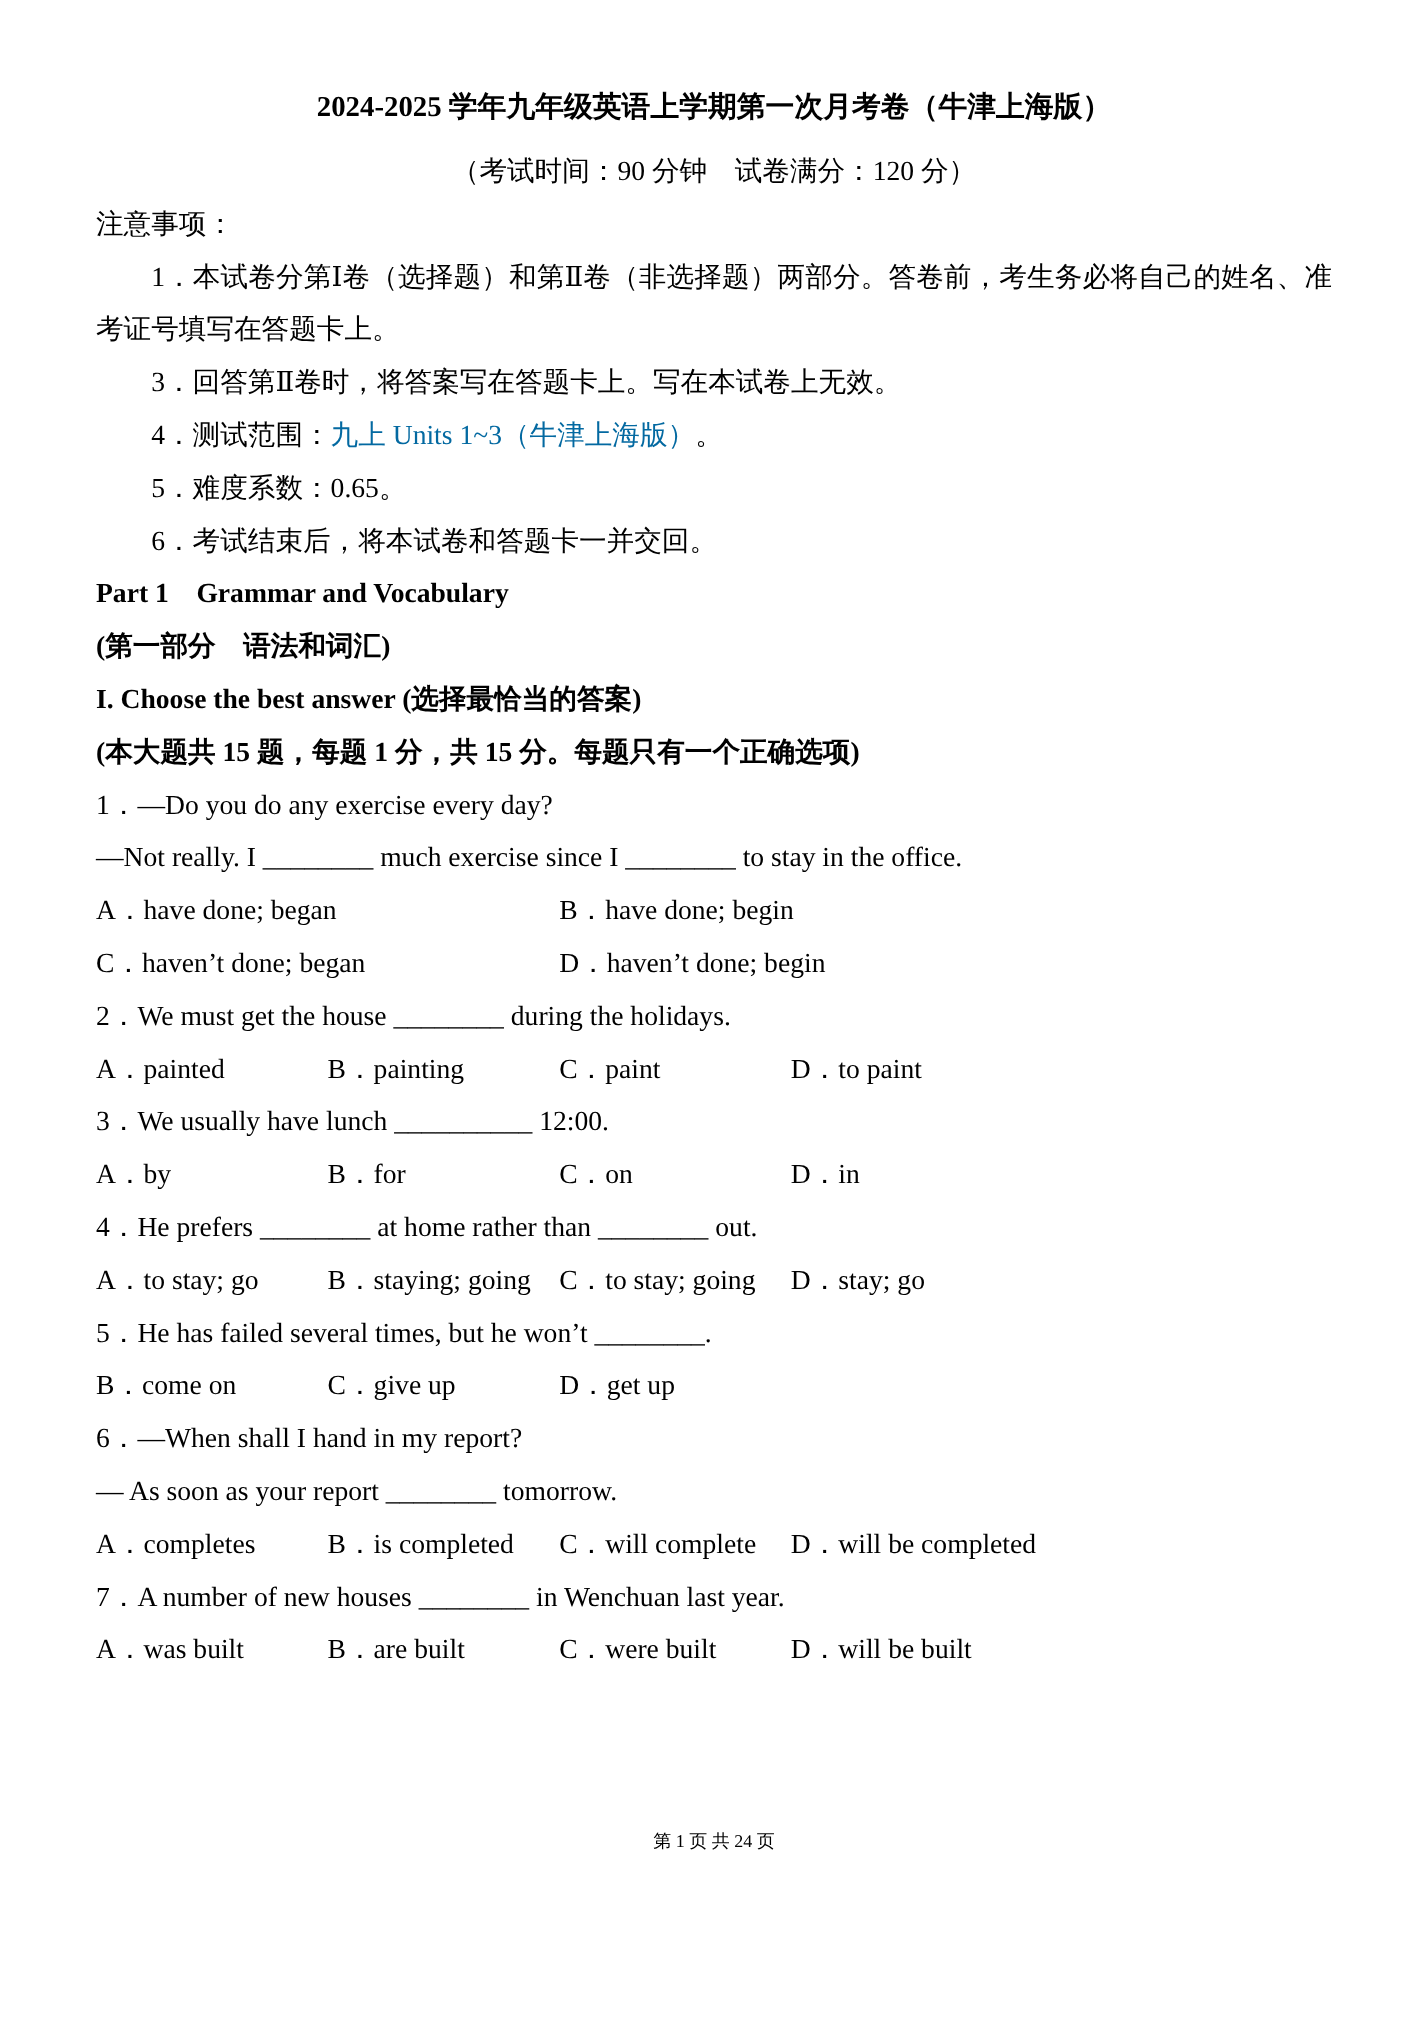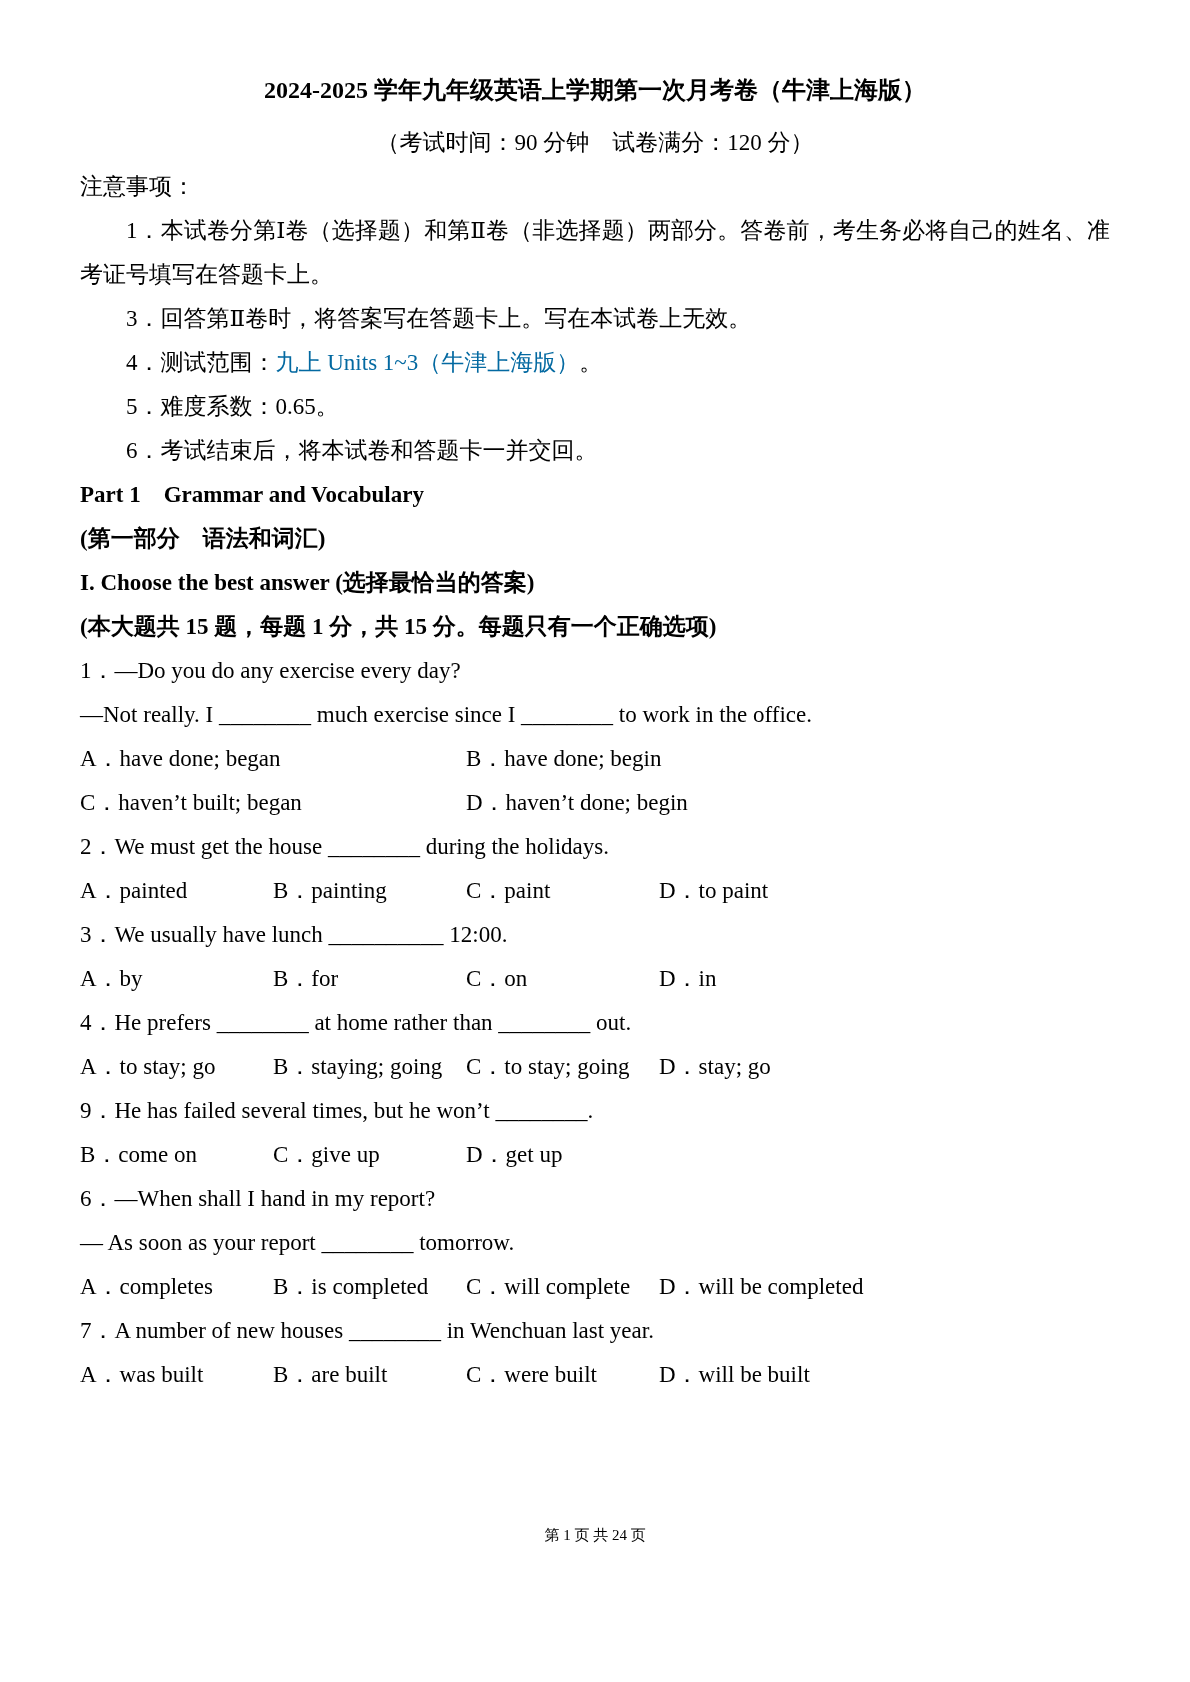--- a/index.html
+++ b/index.html
@@ -84,27 +84,27 @@
   </div>
 
   <p class="center-bold">Part 1　Grammar and Vocabulary</p>
   <p class="center-bold">(第一部分　语法和词汇)</p>
 
   <p class="left-bold">I. Choose the best answer (选择最恰当的答案)</p>
   <p class="left-bold">(本大题共 15 题，每题 1 分，共 15 分。每题只有一个正确选项)</p>
 
   <div>
       <div class="line">1．—Do you do any exercise every day?</div>
-      <div class="line">—Not really. I ________ much exercise since I ________ to work in the office.</div>
+      <div class="line">—Not really. I ________ much exercise since I ________ to stay in the office.</div>
       <div class="opts two">
         <div class="opt">A．have done; began</div>
         <div class="opt">B．have done; begin</div>
       </div>
       <div class="opts two">
-        <div class="opt">C．haven’t built; began</div>
+        <div class="opt">C．haven’t done; began</div>
         <div class="opt">D．haven’t done; begin</div>
       </div>
       <div class="line">2．We must get the house ________ during the holidays.</div>
       <div class="opts">
         <div class="opt">A．painted</div>
         <div class="opt">B．painting</div>
         <div class="opt">C．paint</div>
         <div class="opt">D．to paint</div>
       </div>
       <div class="line">3．We usually have lunch __________ 12:00.</div>
@@ -114,21 +114,21 @@
         <div class="opt">C．on</div>
         <div class="opt">D．in</div>
       </div>
       <div class="line">4．He prefers ________ at home rather than ________ out.</div>
       <div class="opts">
         <div class="opt">A．to stay; go</div>
         <div class="opt">B．staying; going</div>
         <div class="opt">C．to stay; going</div>
         <div class="opt">D．stay; go</div>
       </div>
-      <div class="line">9．He has failed several times, but he won’t ________.</div>
+      <div class="line">5．He has failed several times, but he won’t ________.</div>
       <div class="opts">
         <div class="opt">B．come on</div>
         <div class="opt">C．give up</div>
         <div class="opt">D．get up</div>
       </div>
       <div class="line">6．—When shall I hand in my report?</div>
       <div class="line">— As soon as your report ________ tomorrow.</div>
       <div class="opts">
         <div class="opt">A．completes</div>
         <div class="opt">B．is completed</div>

